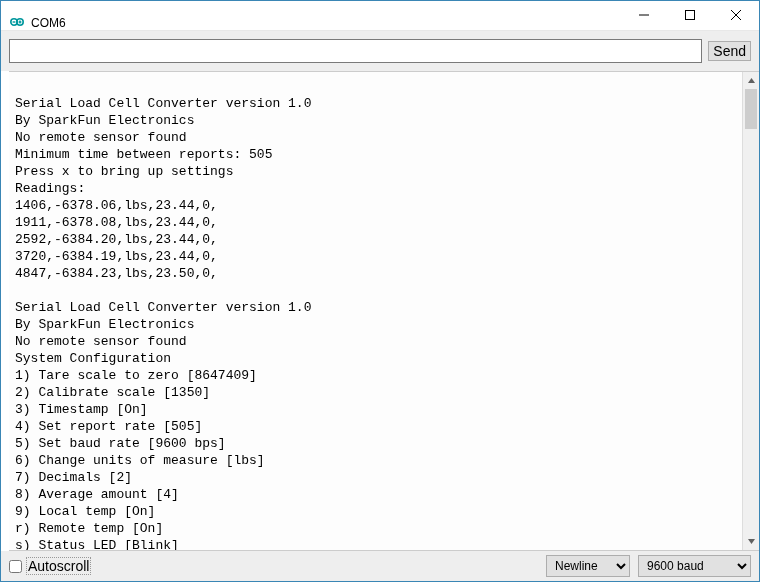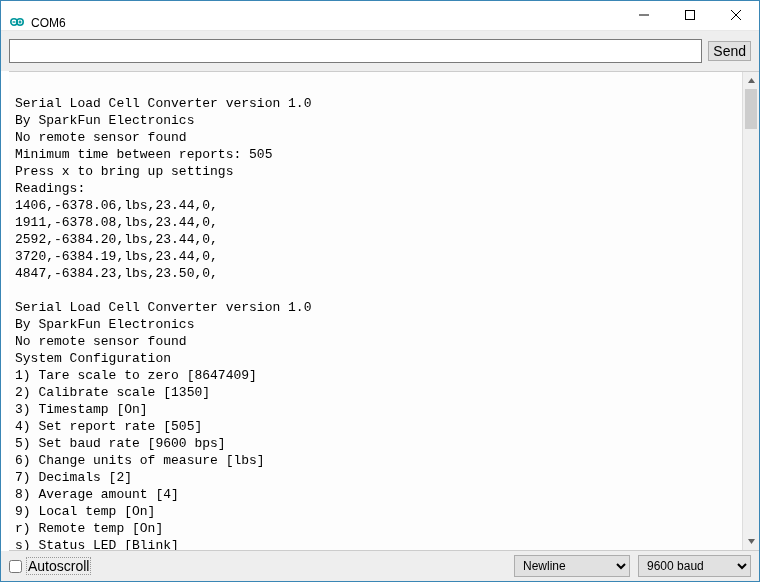--- a/index.html
+++ b/index.html
@@ -100,21 +100,21 @@
   .chkwrap input { margin:0; }
   .chkwrap label { font-size:14px; border:1px dotted #999; padding:0 1px;text-align:center; }
   .bottomrow .spacer { flex:1; }
   .combo {
     height:22px;
     background:#e1e1e1;
     border:1px solid #adadad;
     font-size:12px;
     padding:0 4px;
   }
-  .combo.lineend { width:116px; }
+  .combo.lineend { width:84px; }
   .combo.baud { width:113px; }
 </style>
 </head>
 <body>
 
 <div class="titlebar">
   <span class="icon">
     <svg width="16" height="16" viewBox="0 0 16 16">
       <g fill="none" stroke="#00979d" stroke-width="1.6">
         <circle cx="5" cy="8" r="3.2"></circle>

